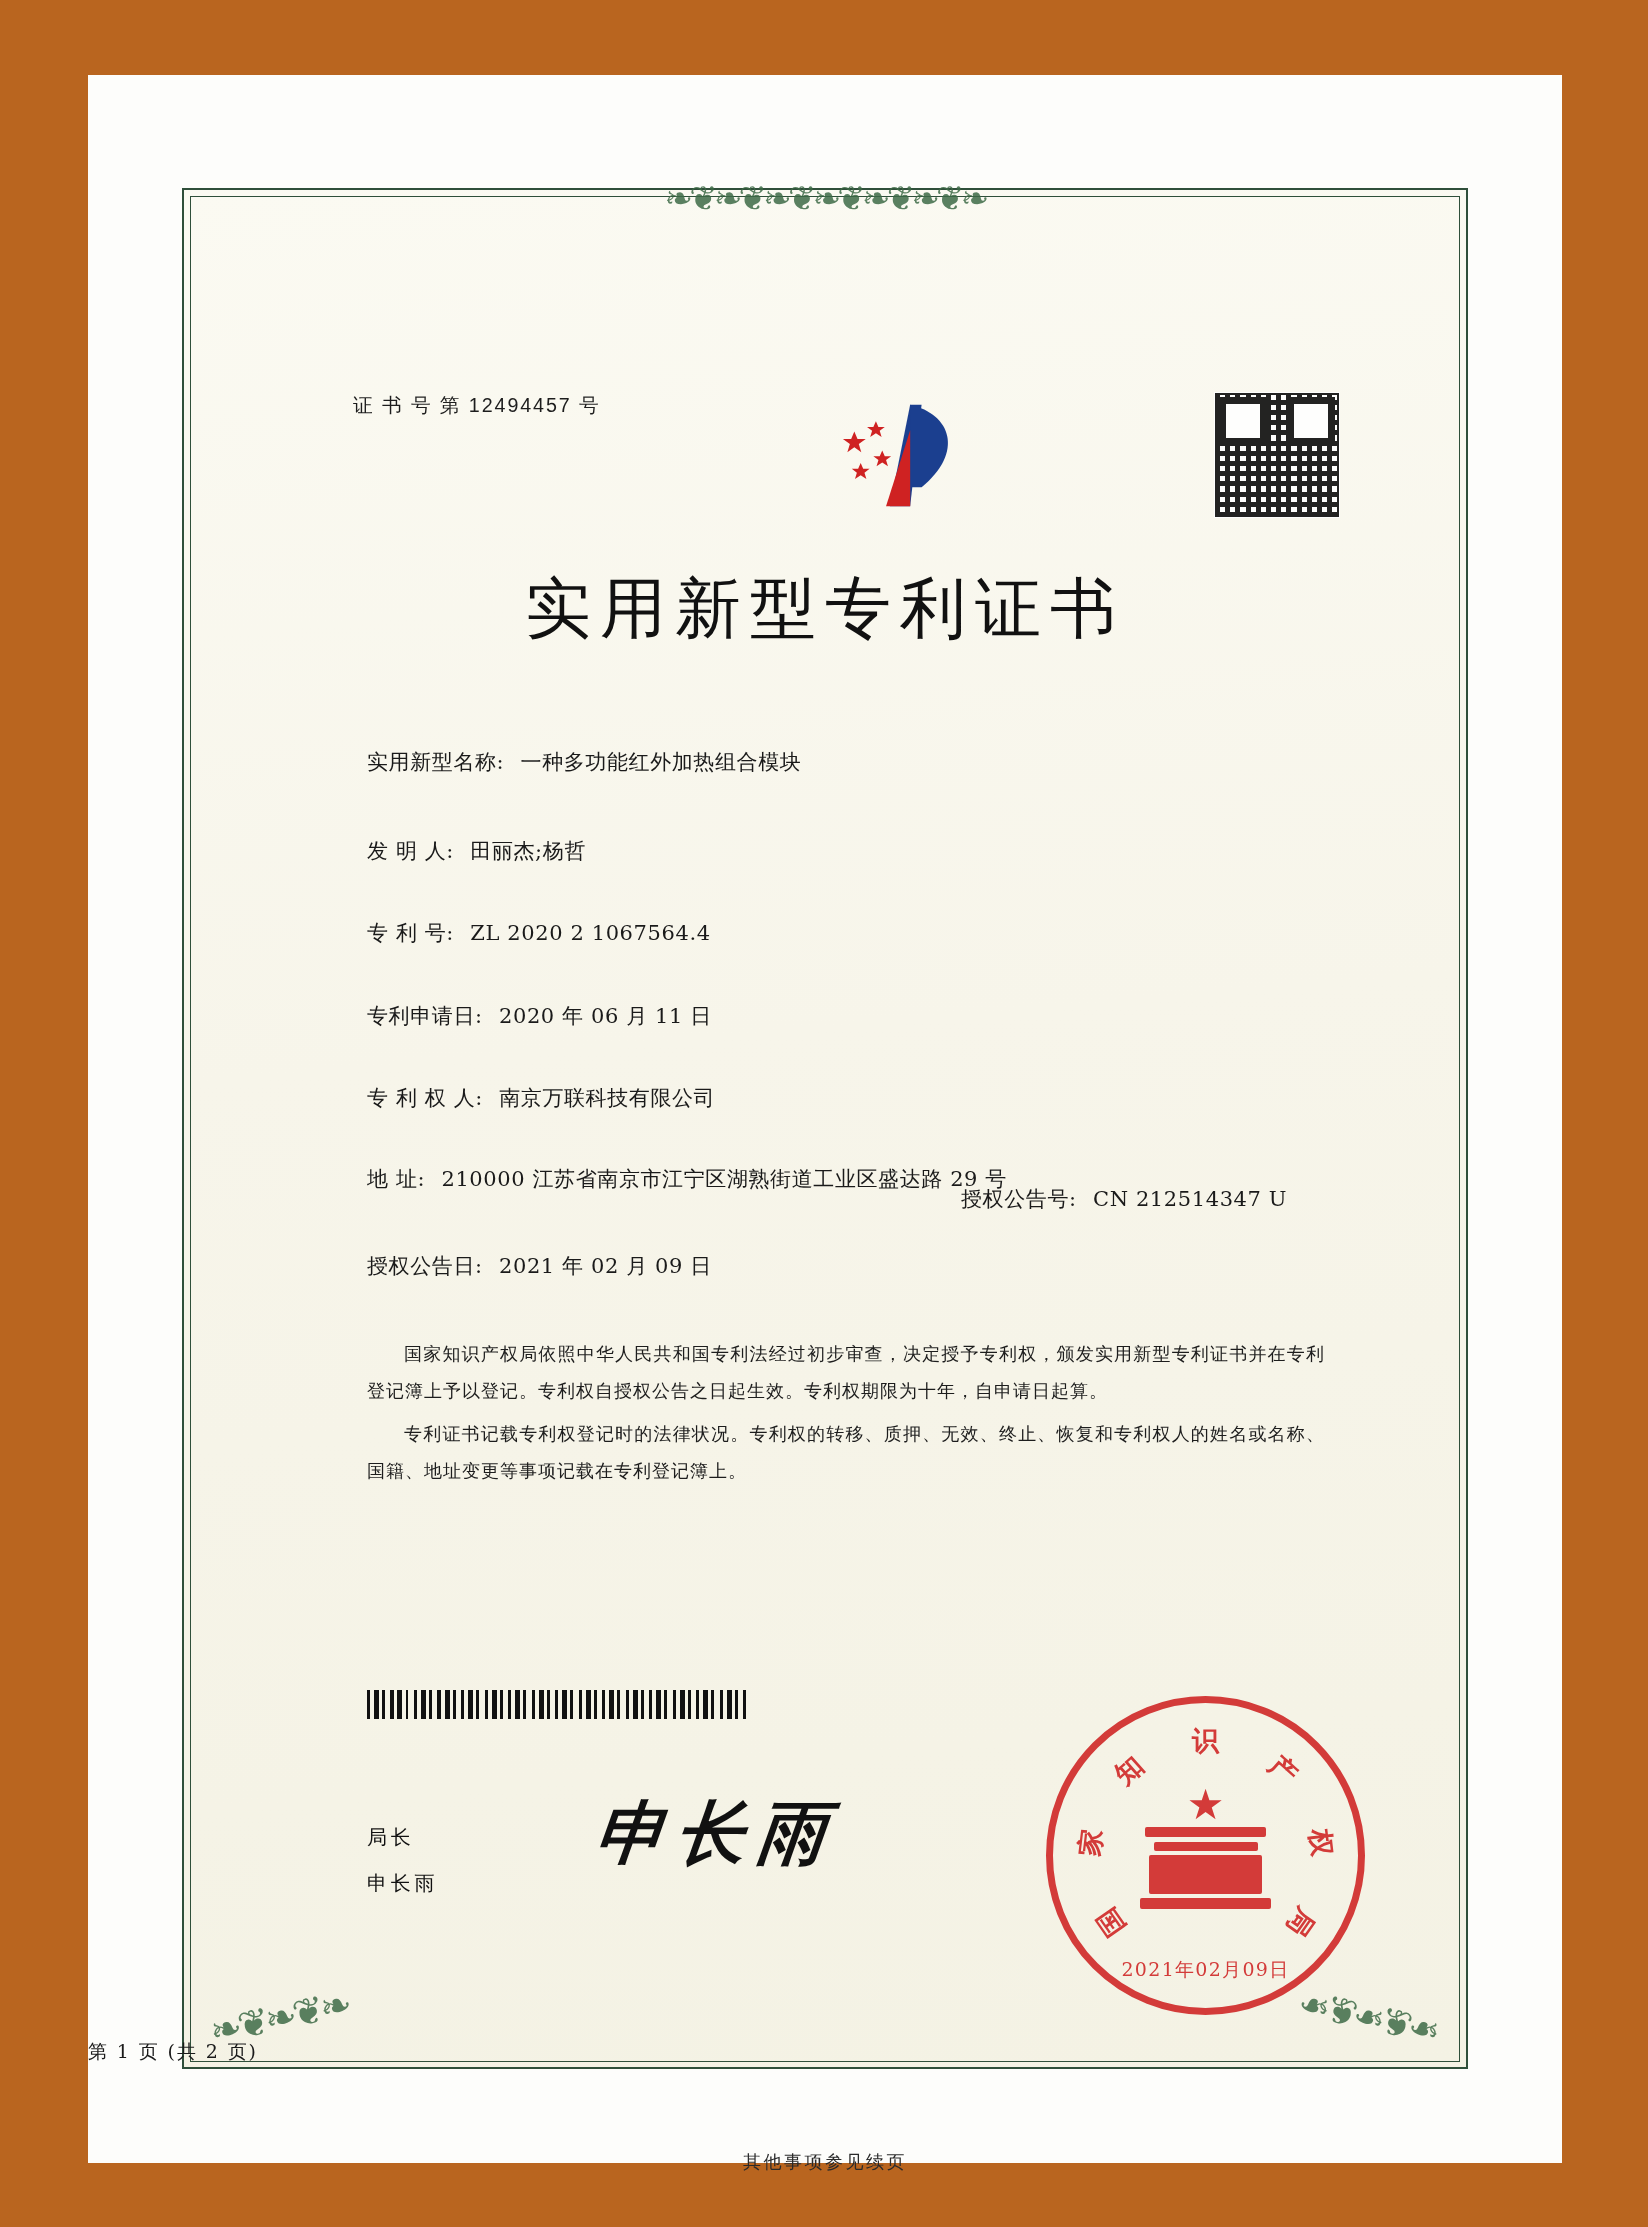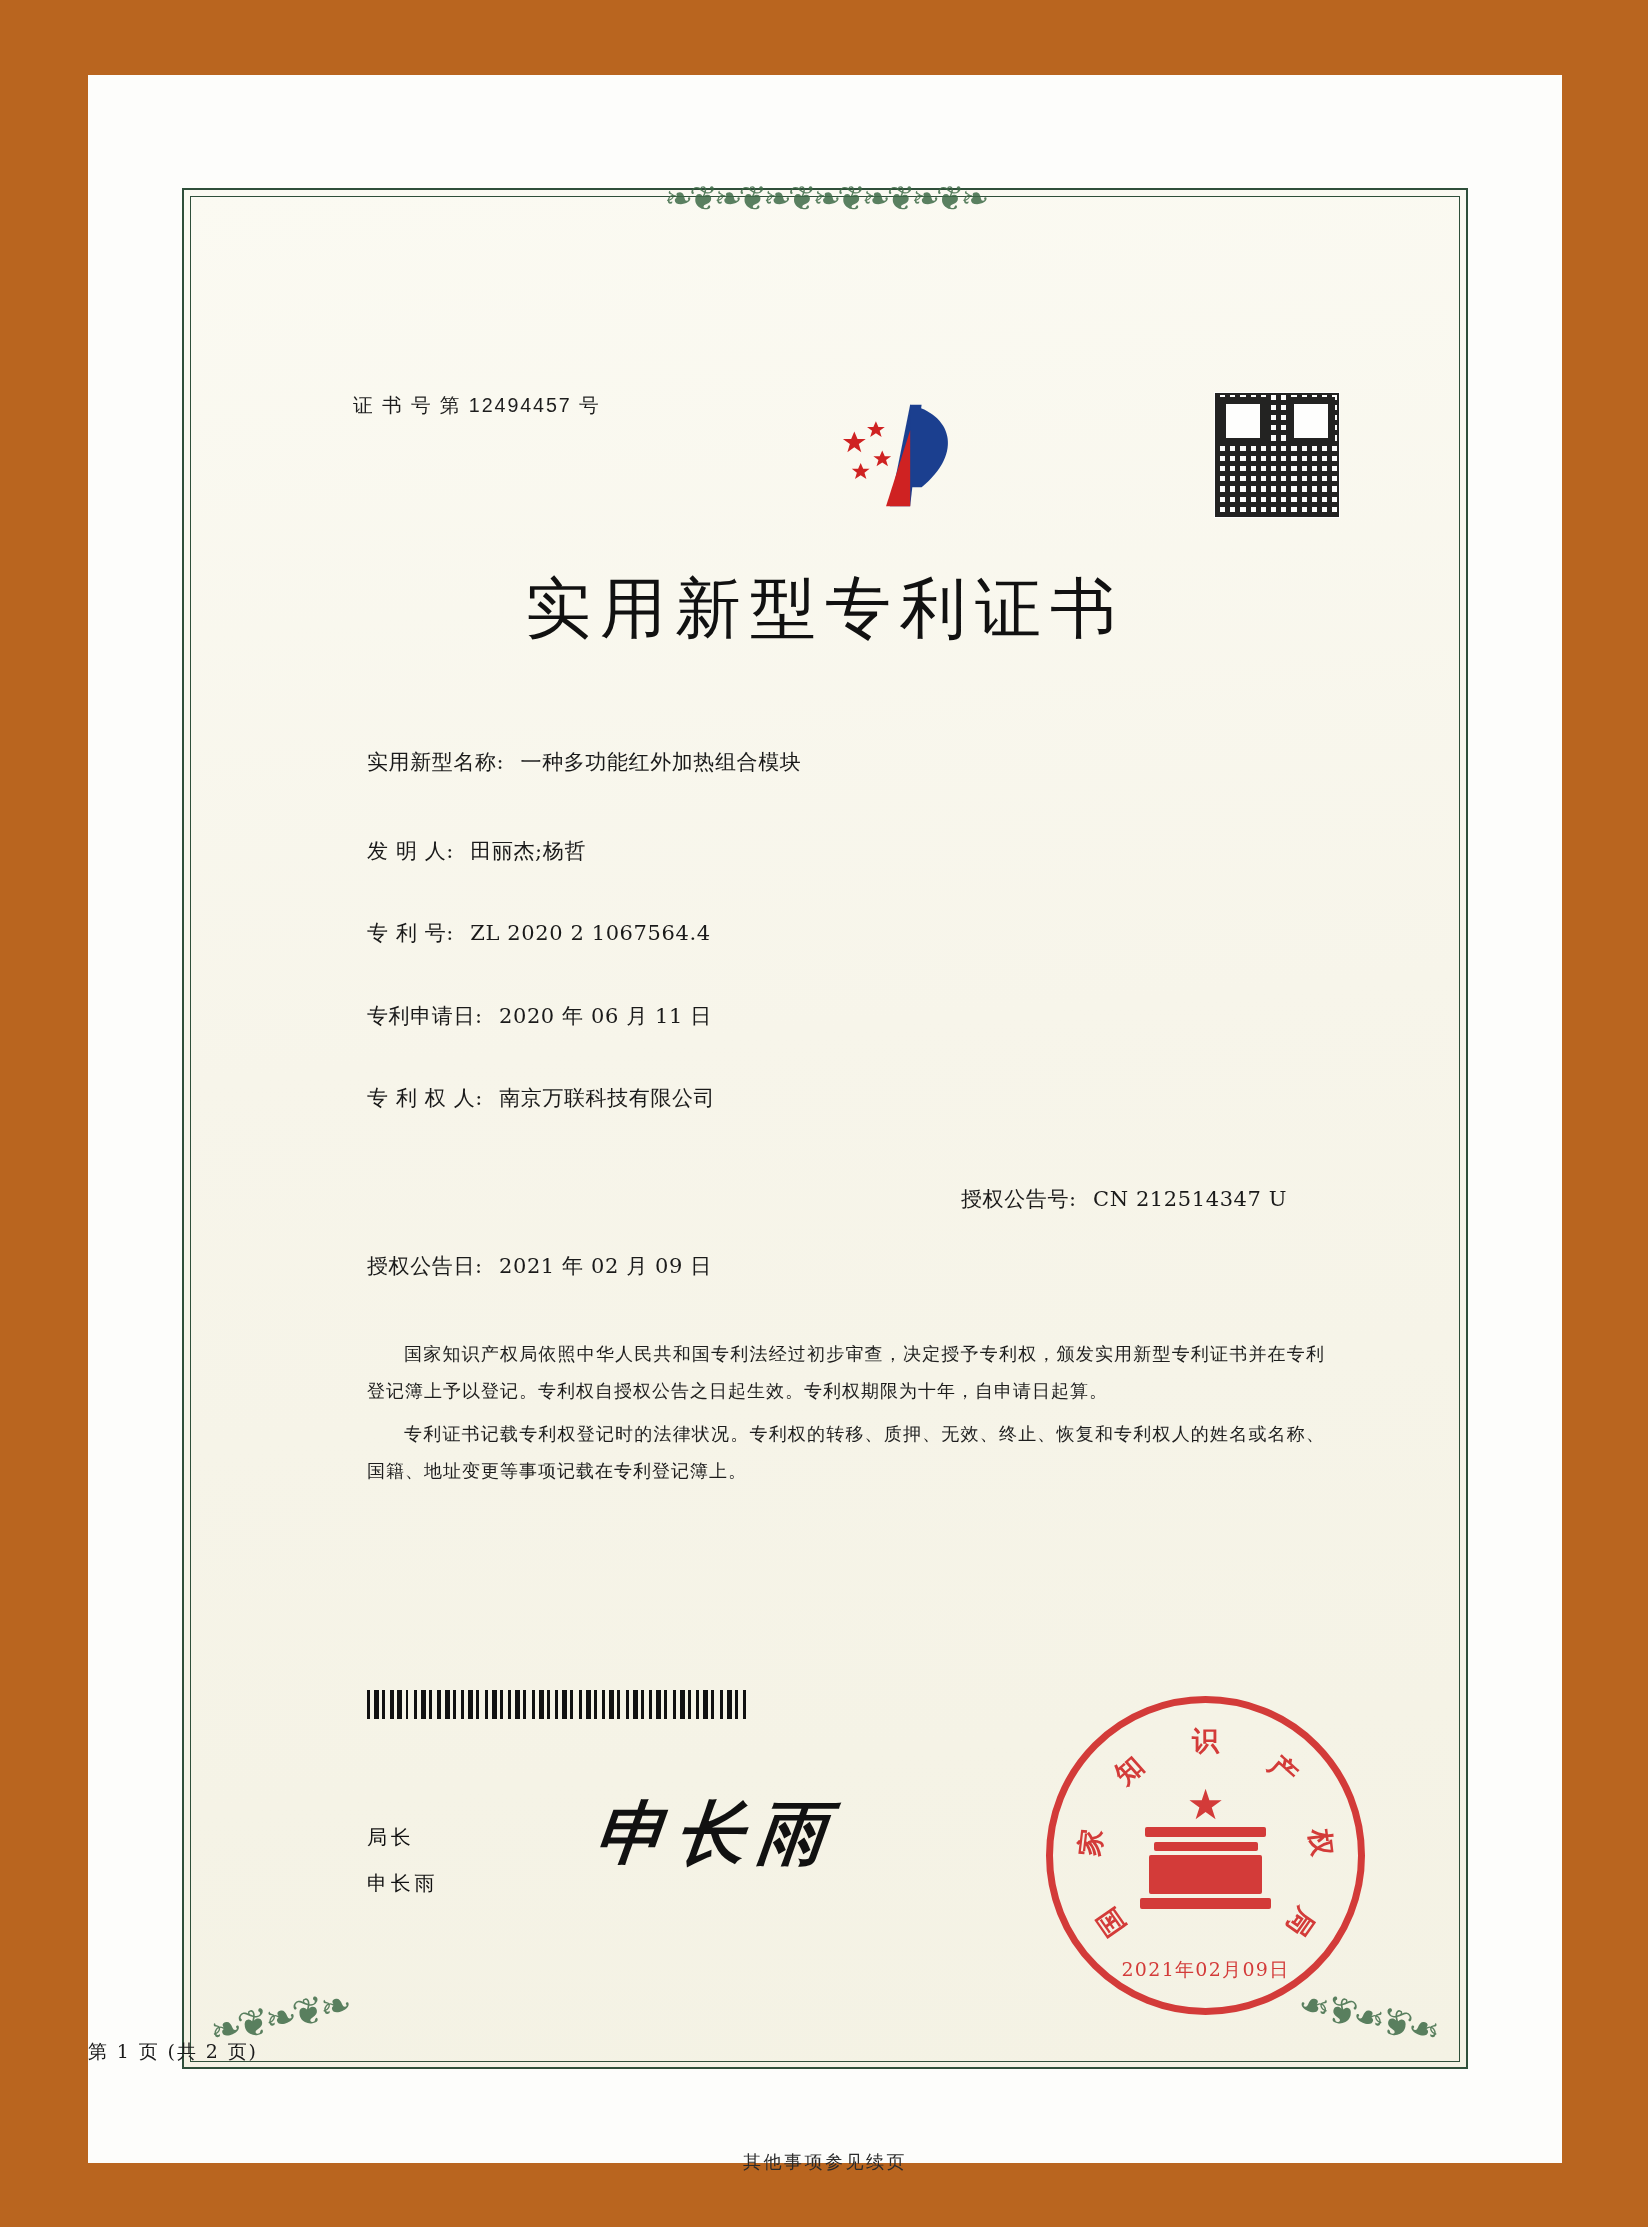--- a/index.html
+++ b/index.html
@@ -379,20 +379,24 @@
     <div class="field" id="f-appdate">
       <span class="label">专利申请日:</span>
       <span class="value">2020 年 06 月 11 日</span>
     </div>
 
     <div class="field" id="f-holder">
       <span class="label">专 利 权 人:</span>
       <span class="value">南京万联科技有限公司</span>
     </div>
 
+    <div class="field" id="f-address">
+      <span class="label">地      址:</span>
+      <span class="value">210000 江苏省南京市江宁区湖熟街道工业区盛达路 29 号</span>
+    </div>
 
     <div class="field" id="f-grantdate">
       <span class="label">授权公告日:</span>
       <span class="value">2021 年 02 月 09 日</span>
     </div>
 
     <div class="field" id="f-grantno">
       <span class="label">授权公告号:</span>
       <span class="value">CN 212514347 U</span>
     </div>

